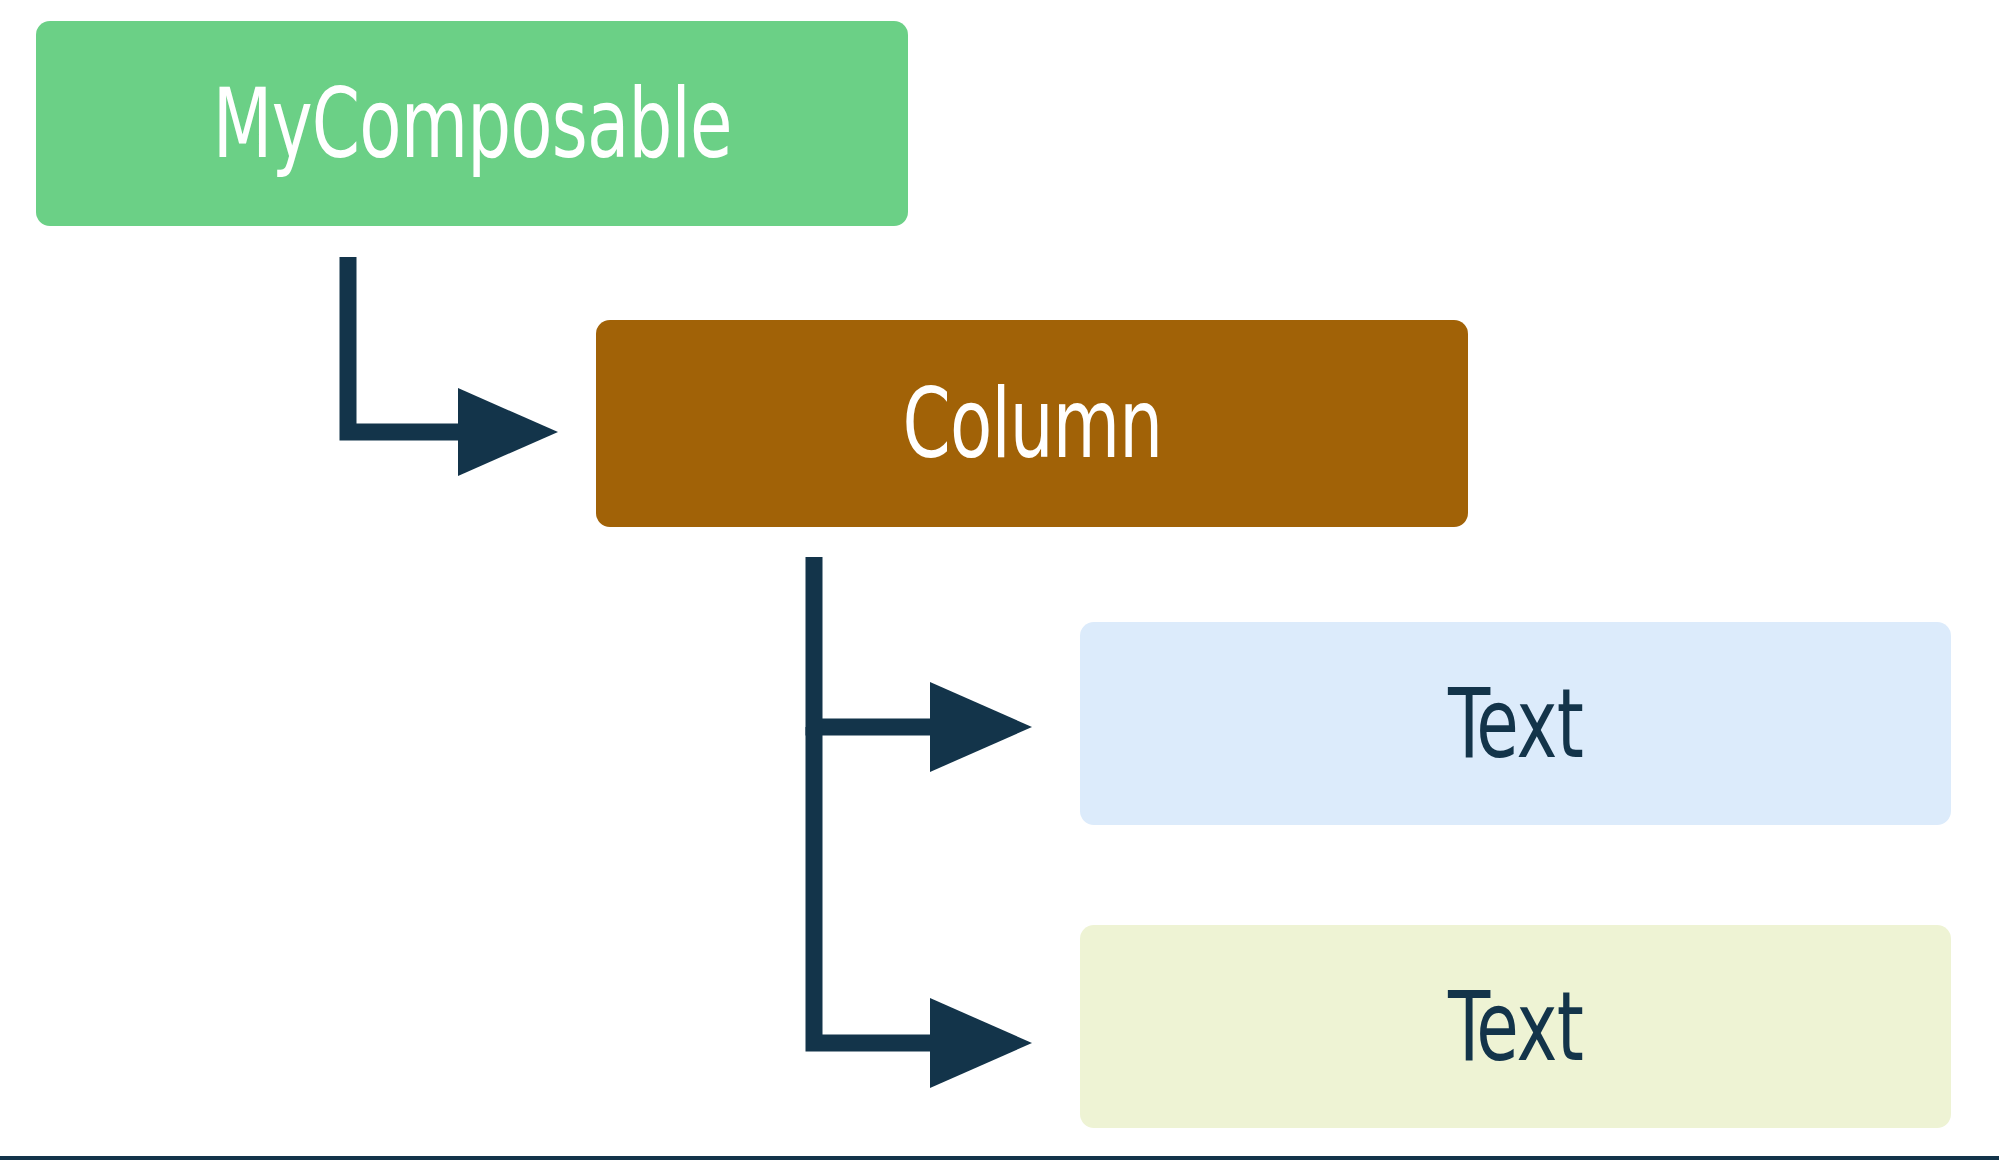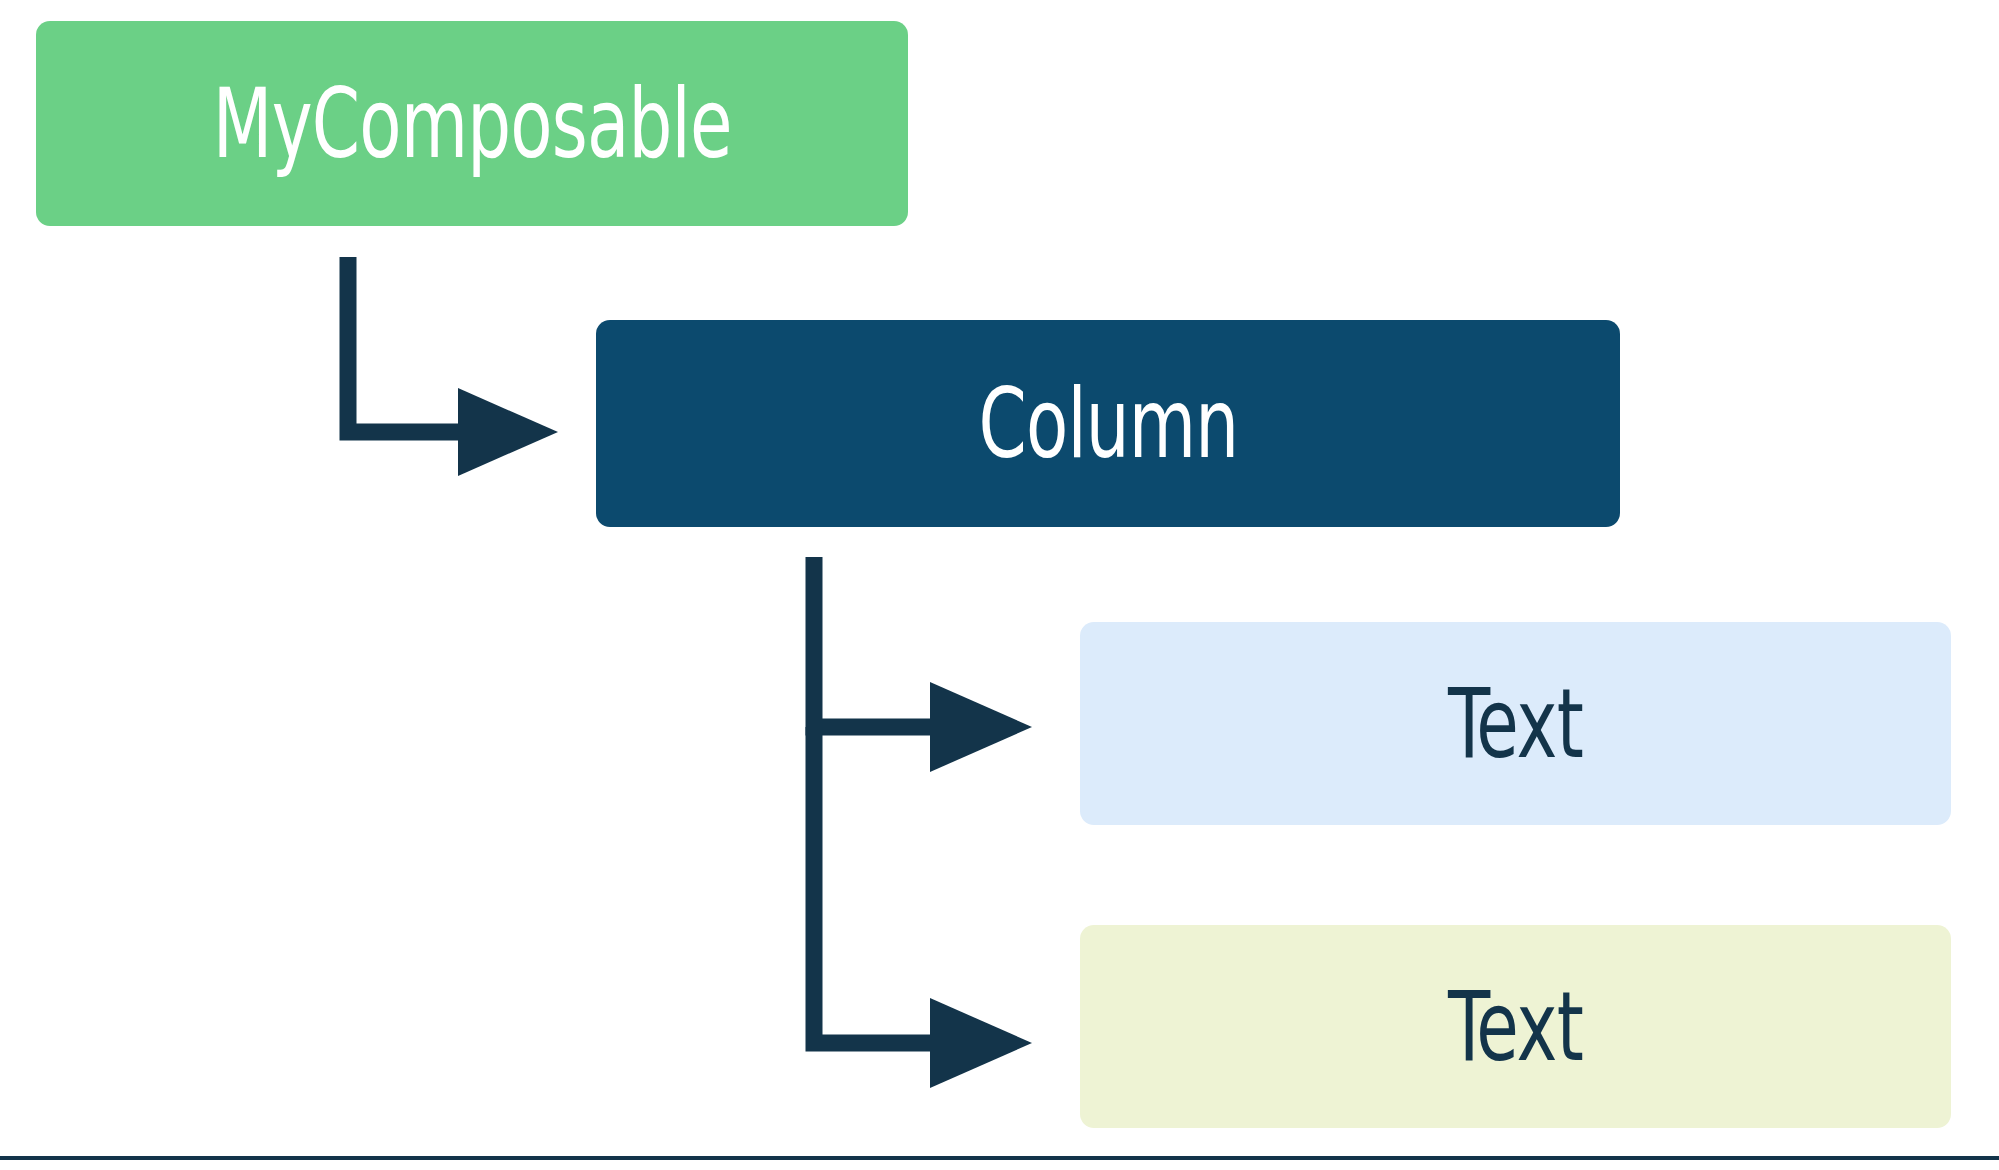--- a/index.html
+++ b/index.html
@@ -44,23 +44,23 @@
     top: 21px;
     width: 872px;
     height: 205px;
     background: #6BD086;
   }
   #node-root .node-label { color: #FFFFFF; }
 
   #node-column {
     left: 596px;
     top: 320px;
-    width: 1024px;
+    width: 872px;
     height: 207px;
-    background: #0c4a6e;
+    background: #a16207;
   }
   #node-column .node-label { color: #FFFFFF; }
 
   #node-text-1 {
     left: 1080px;
     top: 622px;
     width: 871px;
     height: 203px;
     background: #DCEBFB;
   }

